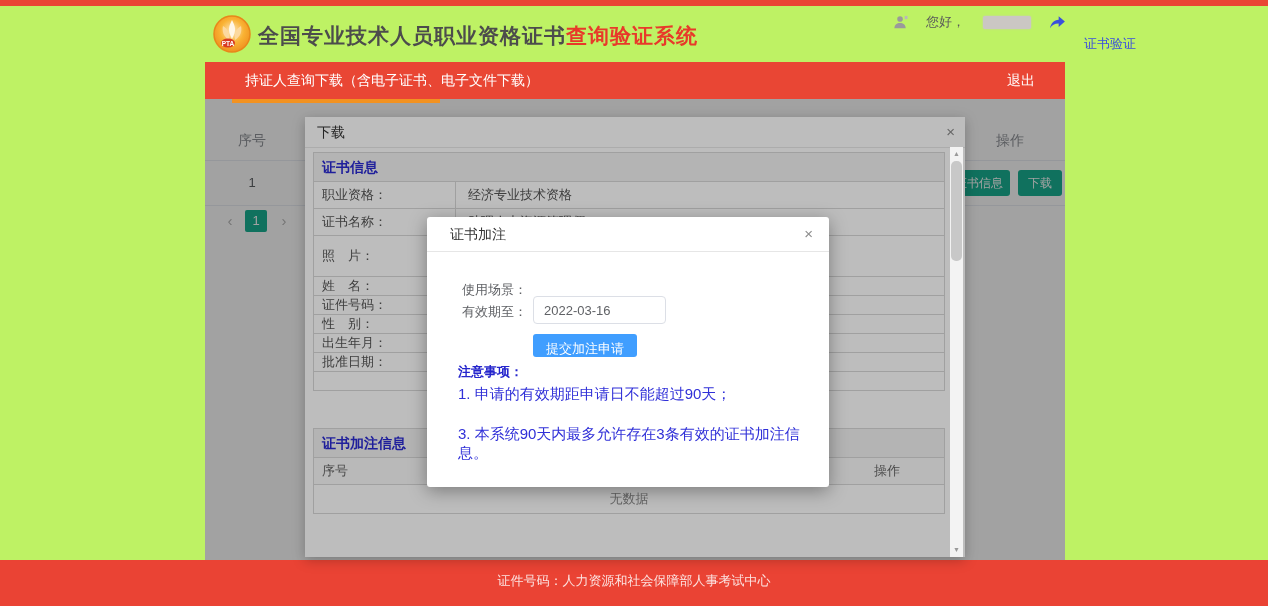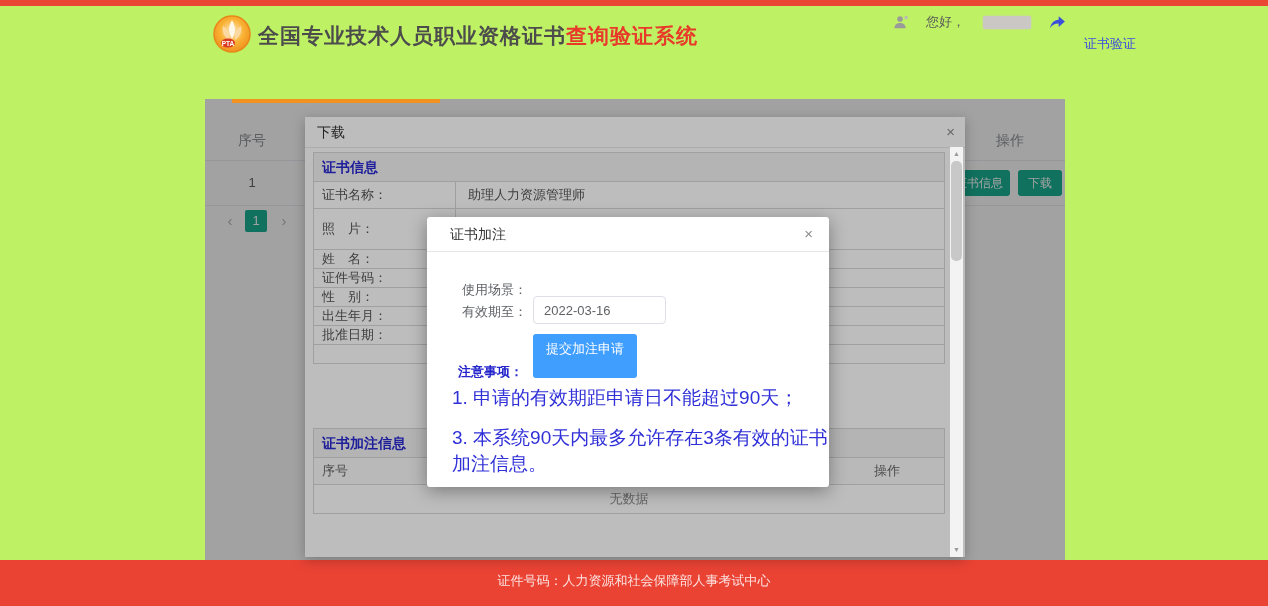--- a/index.html
+++ b/index.html
@@ -75,23 +75,23 @@
   .anmodal .mhead{position:absolute;left:0;top:0;width:100%;height:34px;border-bottom:1px solid #e6e6e6;}
   .anmodal .mtitle{position:absolute;left:23px;top:0;line-height:34px;font-size:14px;color:#333;}
   .anmodal .mclose{position:absolute;right:16px;top:0;line-height:34px;font-size:15px;color:#8c8c8c;cursor:pointer;}
   .flabel{position:absolute;left:0;width:100px;text-align:right;font-size:13px;color:#606266;}
   .flabel.scene{top:42px;line-height:30px;margin-top:16px;}
   .flabel.expiry{top:81px;line-height:28px;}
   .fselect{position:absolute;left:106px;top:40px;width:287px;height:30px;border:1px solid #dcdfe6;border-radius:4px;box-sizing:border-box;cursor:pointer;}
   .fselect .sval{position:absolute;left:10px;top:0;line-height:28px;font-size:13px;color:#606266;}
   .fselect .chev{position:absolute;right:9px;top:0;line-height:28px;font-size:9px;color:#c0c4cc;}
   .finput{position:absolute;left:106px;top:79px;width:133px;height:28px;border:1px solid #dcdfe6;border-radius:4px;box-sizing:border-box;padding:0 0 0 10px;font-size:13px;color:#606266;font-family:"Liberation Sans","DejaVu Sans",sans-serif;outline:none;}
-  .fsubmit{position:absolute;left:106px;top:117px;width:104px;height:44px;line-height:29px;text-align:center;background:#409eff;color:#ffffff;font-size:13px;border-radius:3px;cursor:pointer;}
+  .fsubmit{position:absolute;left:106px;top:117px;width:104px;height:23px;line-height:29px;text-align:center;background:#409eff;color:#ffffff;font-size:13px;border-radius:3px;cursor:pointer;}
   .notes-title{position:absolute;left:31px;top:146px;font-size:13px;font-weight:bold;color:#2525cc;}
-  .note{position:absolute;left:25px;font-size:19px;color:#3030d8;}
+  .note{position:absolute;left:31px;font-size:15px;color:#3030d8;}
   .note.n1{top:168px;} .note.n2{top:188px;} .note.n3{top:208px;}
 
   
   .footer{position:absolute;left:0;top:560px;width:1268px;height:46px;background:#ea4334;}
   .footer .ftext{width:100%;text-align:center;line-height:42px;font-size:13px;color:rgba(255,255,255,0.85);}
 </style>
 </head>
 <body>
 
 <div id="canvas">
@@ -124,20 +124,24 @@
       <rect x="12.5" y="1" width="3" height="3.4" fill="#b9b9b9"></rect>
     </svg>
     <span class="hello">您好，</span>
     <span class="masked"></span>
     <svg width="17" height="14" viewBox="0 0 21 18">
       <path d="M12 6 L12 1.5 L20 8.5 L12 15.5 L12 11 C6.5 11 3.5 13 1 17 C1.8 10.5 6 6.5 12 6 Z" fill="#3a50dc"></path>
     </svg>
     <span class="verify">证书验证</span>
   </div>
 
+  <div class="nav">
+    <span class="tab">持证人查询下载（含电子证书、电子文件下载）</span>
+    <span class="logout">退出</span>
+  </div>
   <div class="tab-underline"></div>
 
   <div class="panel">
     <div class="bg-th idx">序号</div>
     <div class="bg-th act">操作</div>
     <div class="bg-hline1"></div>
     <div class="bg-cell-idx">1</div>
     <div class="btn-teal btn-certinfo">证书信息</div>
     <div class="btn-teal btn-dl">下载</div>
     <div class="bg-hline2"></div>
@@ -150,20 +154,24 @@
 
   <div class="dlmodal">
     <div class="mhead">
       <span class="mtitle">下载</span>
       <span class="mclose">×</span>
     </div>
 
     <div class="certtable">
       <div class="sec">证书信息</div>
       <div class="crow h26">
+        <div class="lab">职业资格：</div>
+        <div class="val">经济专业技术资格</div>
+      </div>
+      <div class="crow h26">
         <div class="lab">证书名称：</div>
         <div class="val">助理人力资源管理师</div>
       </div>
       <div class="crow h40">
         <div class="lab">照　片：</div>
         <div class="val"></div>
       </div>
       <div class="crow h18">
         <div class="lab">姓　名：</div>
         <div class="val"></div>

